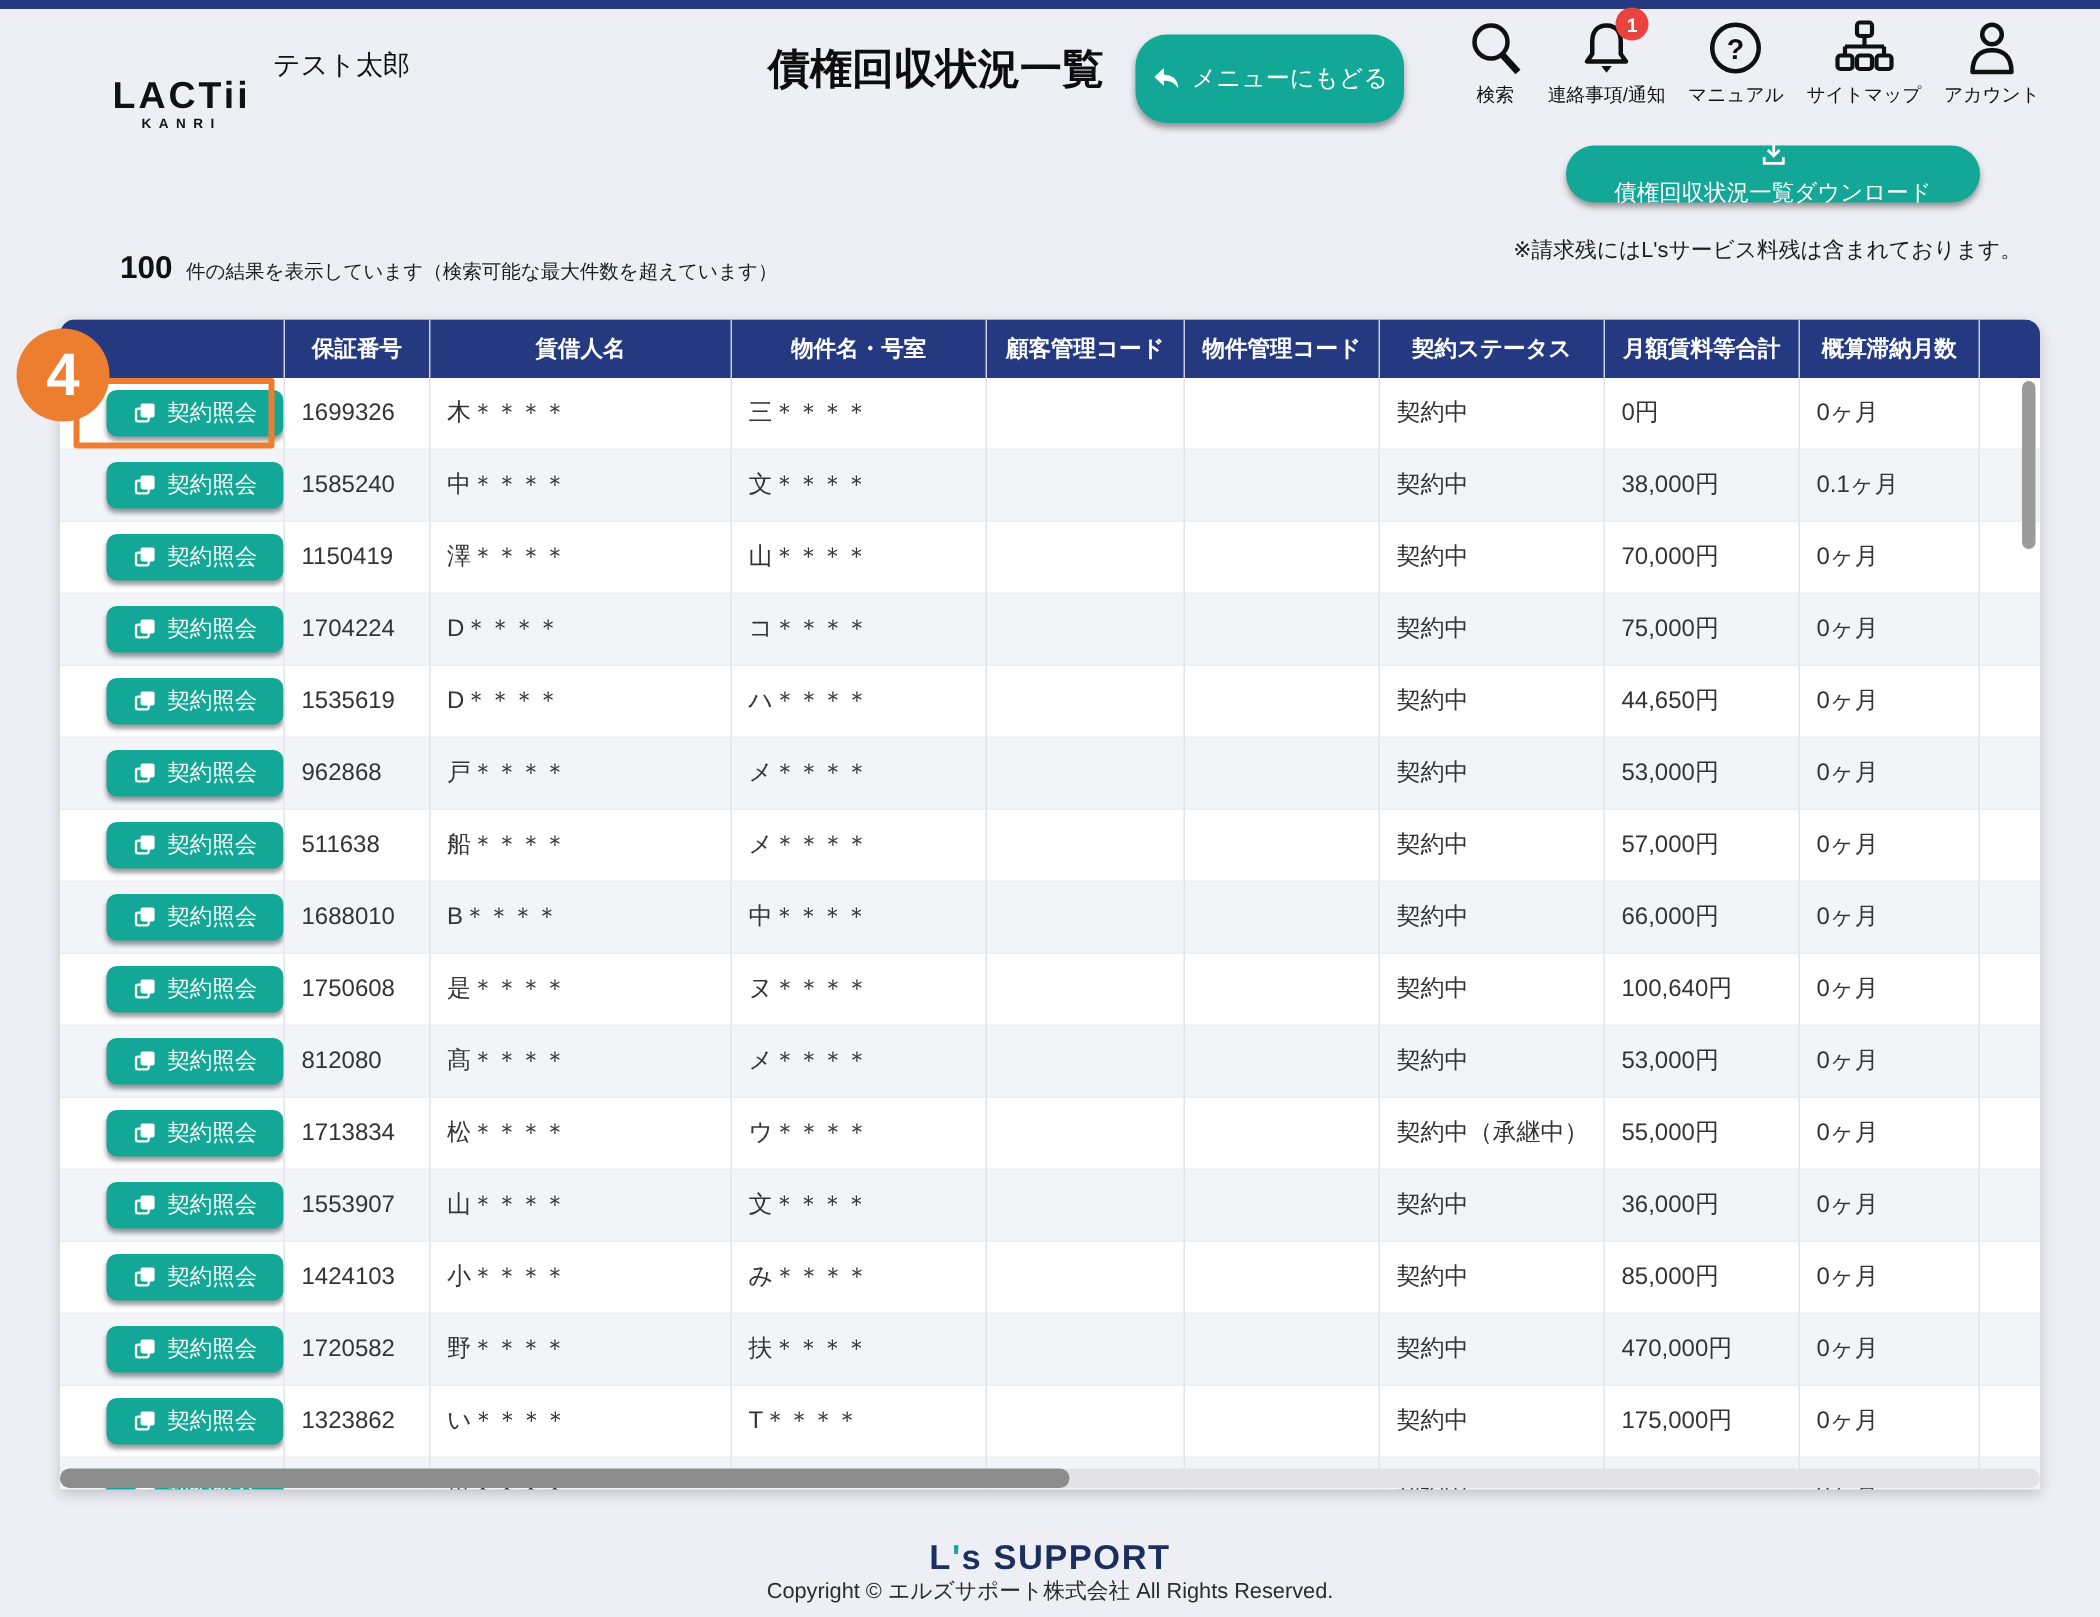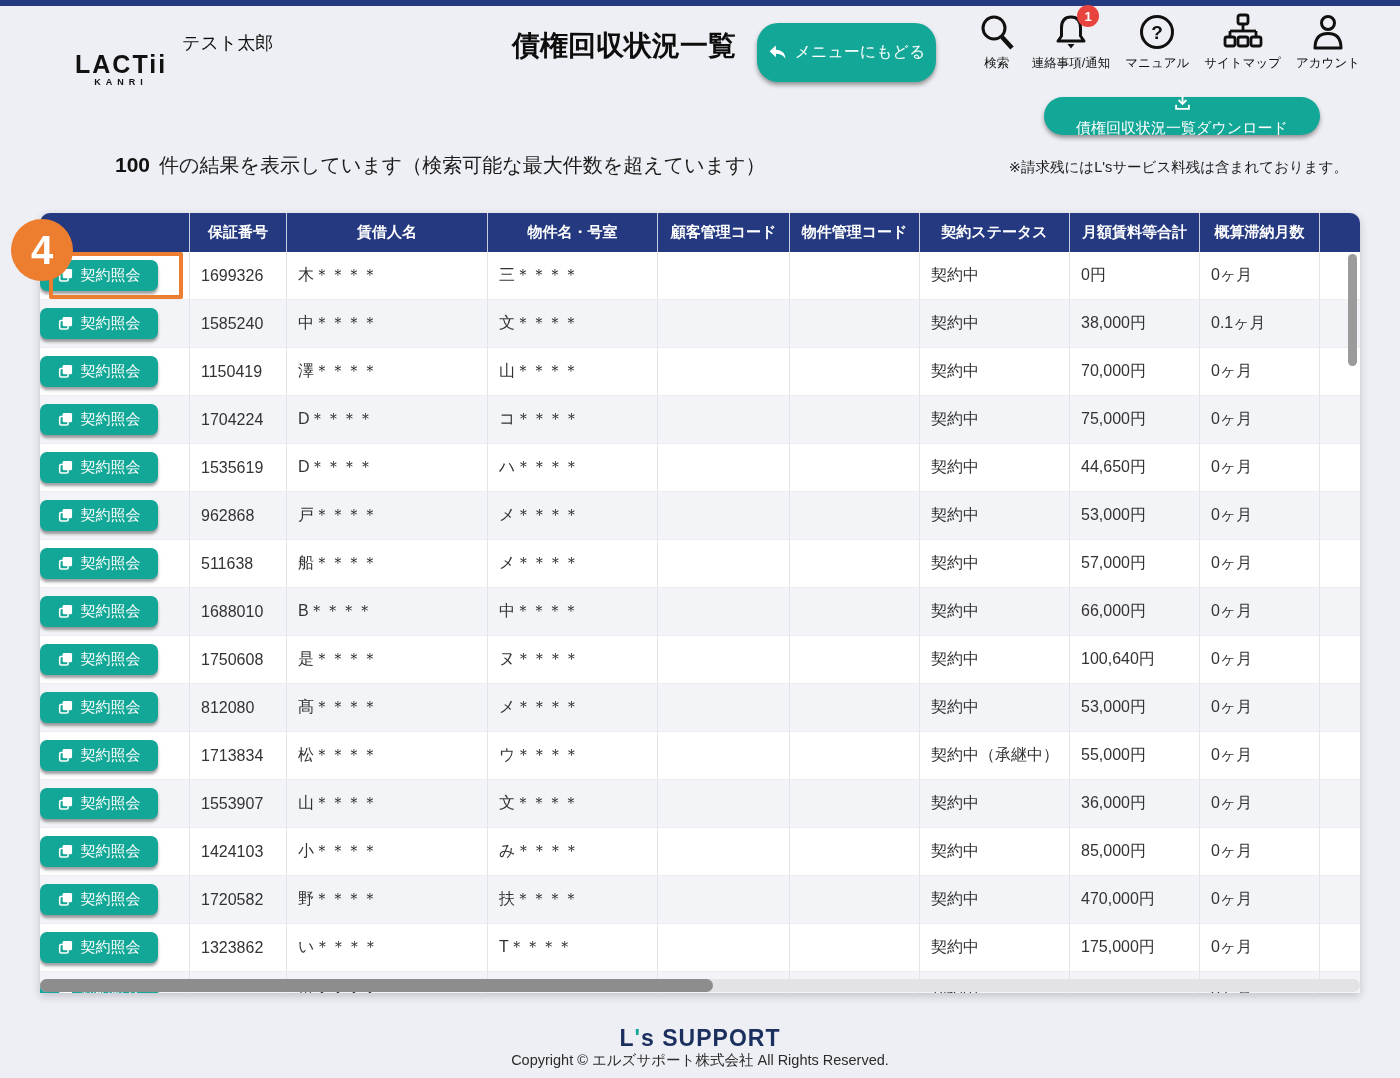--- a/index.html
+++ b/index.html
@@ -24,23 +24,23 @@
   .nav-item { display:flex; flex-direction:column; align-items:center; gap:3px; cursor:pointer; position:relative; }
   .nav-item svg { display:block; }
   .nav-label { font-size:12.5px; color:#111; white-space:nowrap; }
   .nav-badge { position:absolute; top:-7px; left:50%; margin-left:6px; min-width:22px; height:22px; border-radius:11px;
                background:#E8433F; color:#fff; font-size:13px; font-weight:bold;
                display:flex; align-items:center; justify-content:center; }
 
   
   .download-btn { position:absolute; left:1044px; top:97px; width:276px; height:38px; border-radius:19px; font-size:15px;flex-direction:column; }
   .notes { position:absolute; right:52px; top:155px; text-align:left; font-size:14.5px; color:#1c1c1c; line-height:24px; }
-  .count-line { position:absolute; left:80px; top:152px; display:flex; align-items:baseline; gap:9px;margin-left:35px; }
+  .count-line { position:absolute; left:80px; top:167px; display:flex; align-items:baseline; gap:9px; }
   .count-num { font-size:21px; font-weight:bold; color:#111; }
-  .count-text { font-size:20px; color:#1c1c1c; }
+  .count-text { font-size:13px; color:#1c1c1c; }
 
   
   .table-wrap { position:absolute; left:40px; top:213px; width:1320px; height:780px;
                 border-radius:10px 10px 0 0; overflow:hidden; background:#c4b5fd;
                 box-shadow:0 3px 9px rgba(30,30,60,.22); }
   .thead { display:flex; height:39px; background:#24397F; }
   .thead > div { display:flex; align-items:center; justify-content:center;
                  color:#fff; font-size:15px; font-weight:bold;
                  border-right:1px solid rgba(255,255,255,.75); }
   .thead > div:last-child { border-right:none; }
@@ -54,21 +54,21 @@
   .cols > :nth-child(1){ width:150px; }
   .cols > :nth-child(2){ width:97px; }
   .cols > :nth-child(3){ width:201px; }
   .cols > :nth-child(4){ width:170px; }
   .cols > :nth-child(5){ width:132px; }
   .cols > :nth-child(6){ width:130px; }
   .cols > :nth-child(7){ width:150px; }
   .cols > :nth-child(8){ width:130px; }
   .cols > :nth-child(9){ width:120px; }
   .cols > :nth-child(10){ width:40px; }
-  .cell-btn { justify-content:flex-start; padding-left:0 !important; }
+  .cell-btn { justify-content:flex-end; padding-left:0 !important; }
   .inquiry-btn { width:118px; height:31px; border-radius:7px; font-size:15px; box-shadow:0 3px 3px rgba(40,40,40,.45); }
 
   .v-scrollbar { position:absolute; right:3px; top:41px; width:9px; height:112px;
                  background:#9B9B9B; border-radius:5px; z-index:6; }
   .h-track { position:absolute; left:0; top:766px; width:1320px; height:13px;
              background:#E3E3E6; border-radius:7px; z-index:6; }
   .h-thumb { position:absolute; left:0; top:0; width:673px; height:13px;
              background:#8D8D8D; border-radius:7px; }
 
   

